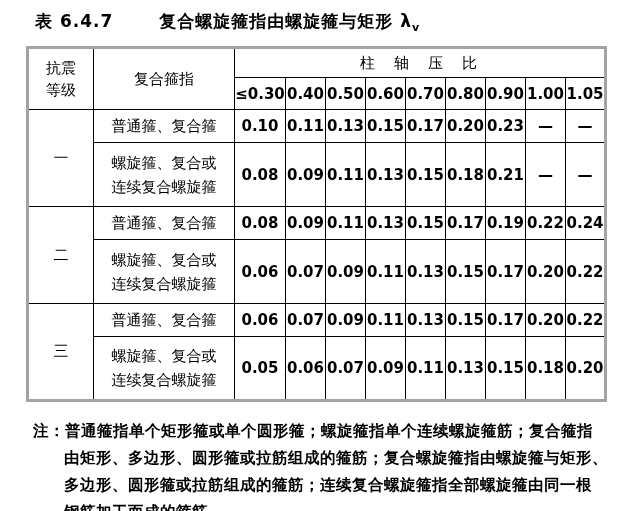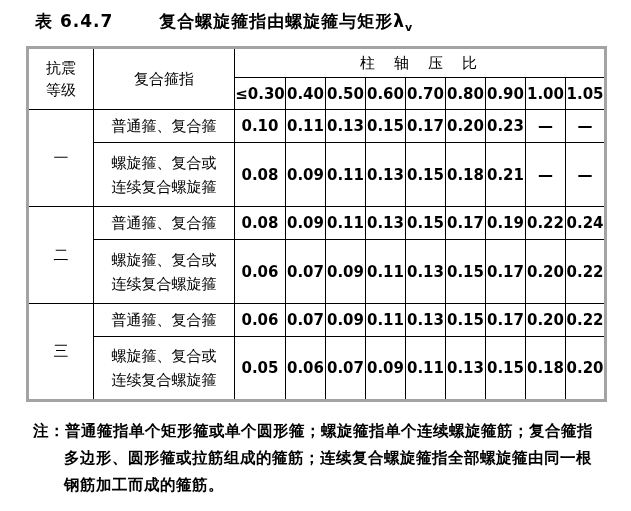--- a/index.html
+++ b/index.html
@@ -21,21 +21,21 @@
     display: flex;
     align-items: baseline;
     padding: 10px 0 0 35px;
     font-weight: bold;
     font-size: 17px;
     letter-spacing: 1px;
     white-space: nowrap;
   }
   .table-no { margin-right: 46px; }
   .title-text { }
-  .lambda { margin-left: 0; font-style: normal; }
+  .lambda { margin-left: 7px; font-style: normal; }
   .lambda sub { font-size: 11px; }
 
   
   table.spec {
     border-collapse: collapse;
     table-layout: fixed;
     margin: 12px 0 16px 26px;
     width: 578px;
     border: 3px solid #a3a3a3;
   }
@@ -216,17 +216,18 @@
           <td class="num-cell">0.13</td>
           <td class="num-cell">0.15</td>
           <td class="num-cell">0.18</td>
           <td class="num-cell">0.20</td>
         </tr>
       </tbody>
   </table>
 
   <div class="note">
     <div class="note-line">注：普通箍指单个矩形箍或单个圆形箍；螺旋箍指单个连续螺旋箍筋；复合箍指</div>
+    <div class="note-line">由矩形、多边形、圆形箍或拉筋组成的箍筋；复合螺旋箍指由螺旋箍与矩形、</div>
     <div class="note-line">多边形、圆形箍或拉筋组成的箍筋；连续复合螺旋箍指全部螺旋箍由同一根</div>
     <div class="note-line">钢筋加工而成的箍筋。</div>
   </div>
 
 </div>
 
 </body></html>

